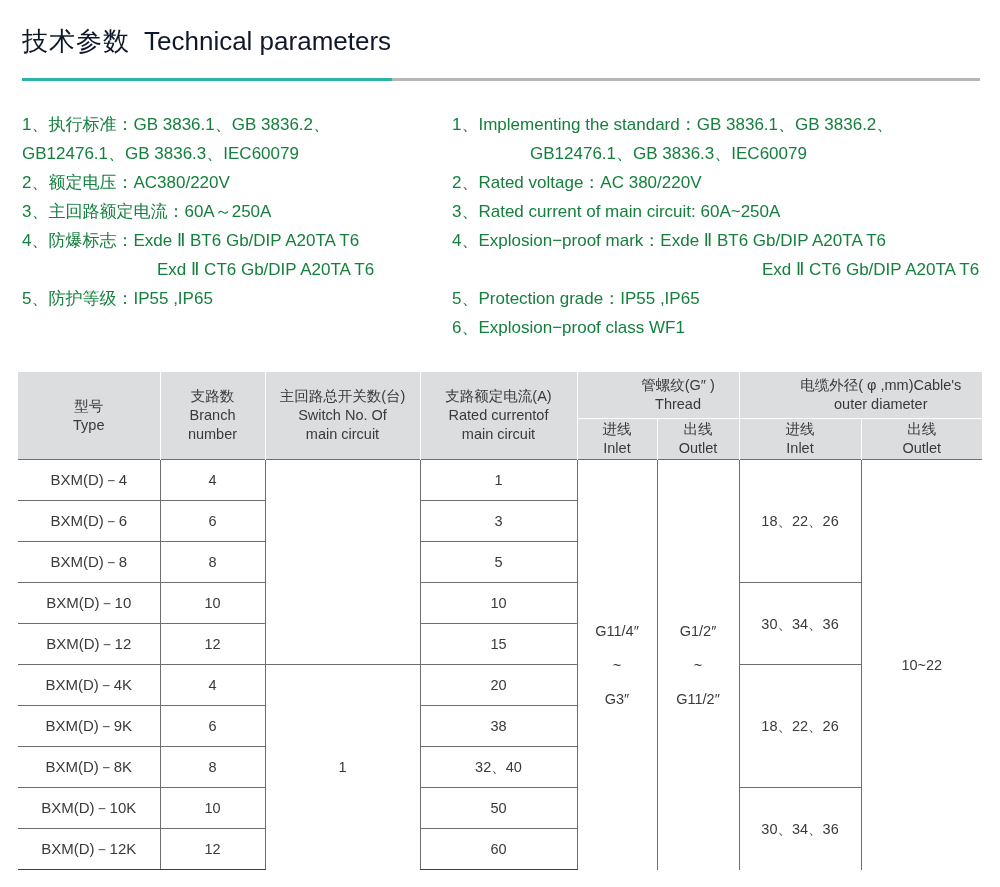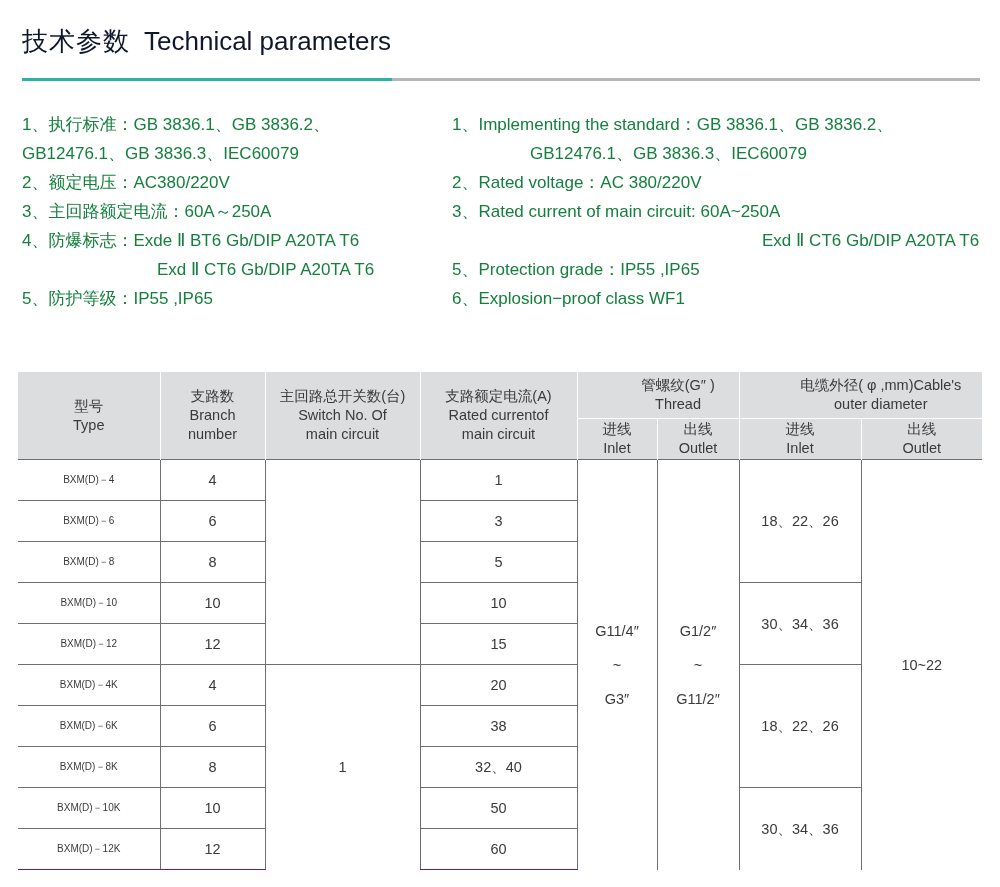--- a/index.html
+++ b/index.html
@@ -56,21 +56,21 @@
   tbody td{
     height:40px;
     border-top:1px solid #6d6e71;
     line-height:20px;
     color:#231f20;
     font-size:15px;
   }
   tbody tr:last-child td{border-bottom:1px solid #701a75;}
   tbody td.vl{border-left:1px solid #6d6e71;}
   tbody td.vr{border-right:1px solid #6d6e71;}
-  tbody td.type-cell{font-size:10px;}
+  tbody td.type-cell{font-size:15px;}
   tbody td.merged{vertical-align:middle;}
   .stack{display:block;line-height:34px;}
   .tilde{display:block;line-height:34px;}
 </style>
 </head>
 <body>
 
 <div class="page">
 
   <div class="title-wrap">
@@ -90,20 +90,21 @@
       <div class="line">3、主回路额定电流：60A～250A</div>
       <div class="line">4、防爆标志：Exde Ⅱ BT6 Gb/DIP A20TA T6</div>
       <div class="line ind-cn2">Exd Ⅱ CT6 Gb/DIP A20TA T6</div>
       <div class="line">5、防护等级：IP55 ,IP65</div>
     </div>
     <div class="col-en">
       <div class="line">1、Implementing the standard：GB 3836.1、GB 3836.2、</div>
       <div class="line ind-en">GB12476.1、GB 3836.3、IEC60079</div>
       <div class="line">2、Rated voltage：AC 380/220V</div>
       <div class="line">3、Rated current of main circuit: 60A~250A</div>
+      <div class="line">4、Explosion−proof mark：Exde Ⅱ BT6 Gb/DIP A20TA T6</div>
       <div class="line ind-en2">Exd Ⅱ CT6 Gb/DIP A20TA T6</div>
       <div class="line">5、Protection grade：IP55 ,IP65</div>
       <div class="line">6、Explosion−proof class   WF1</div>
     </div>
   </div>
 
   <div class="tbl-wrap">
     <table class="spec">
       <colgroup>
         <col style="width:142px">
@@ -212,21 +213,21 @@
 
         <tr>
           <td class="type-cell">BXM(D)－4K</td>
           <td class="vl vr">4</td>
           <td class="merged" rowspan="5">1</td>
           <td class="vl vr">20</td>
           <td class="merged vr" rowspan="3">18、22、26</td>
         </tr>
 
         <tr>
-          <td class="type-cell">BXM(D)－6K</td>
+          <td class="type-cell">BXM(D)－9K</td>
           <td class="vl vr">6</td>
           <td class="vl vr">38</td>
         </tr>
 
         <tr>
           <td class="type-cell">BXM(D)－8K</td>
           <td class="vl vr">8</td>
           <td class="vl vr">32、40</td>
         </tr>
 

